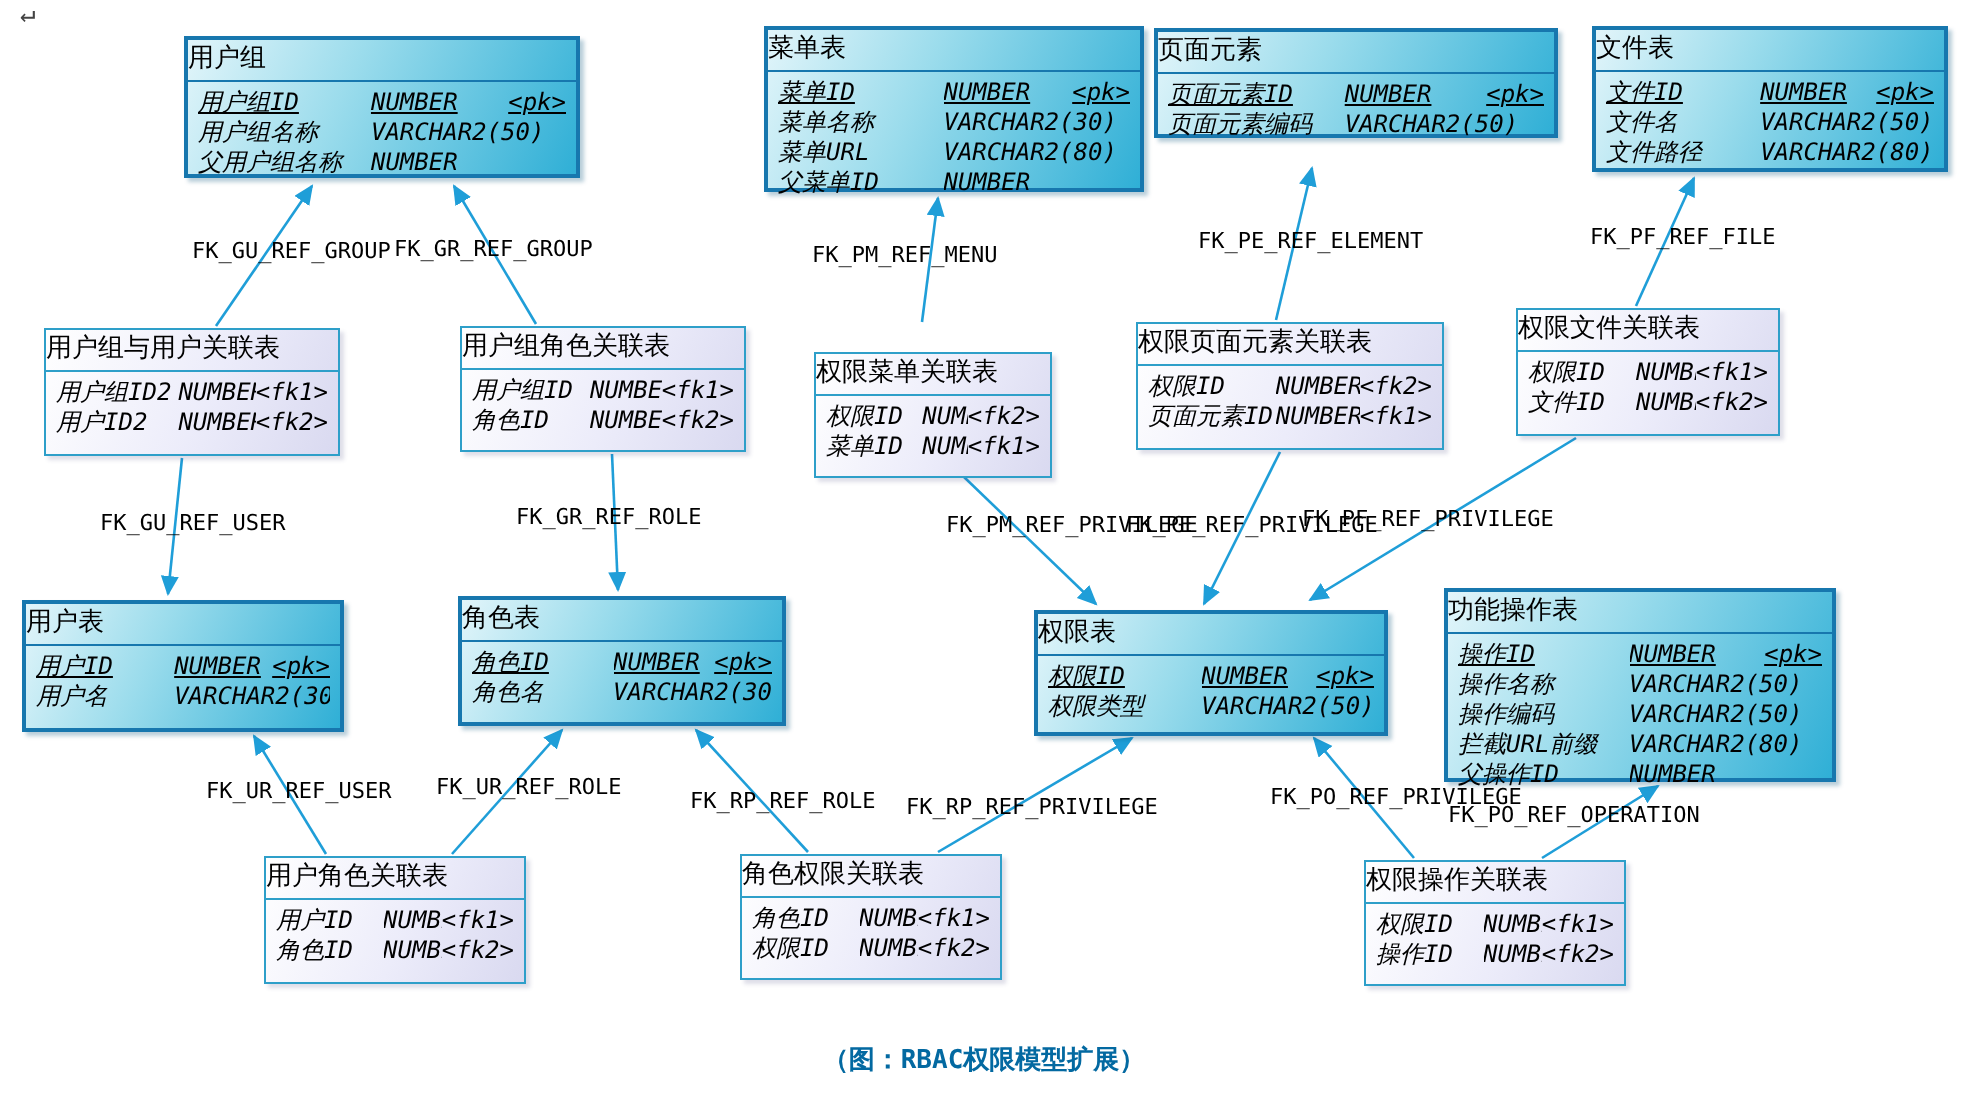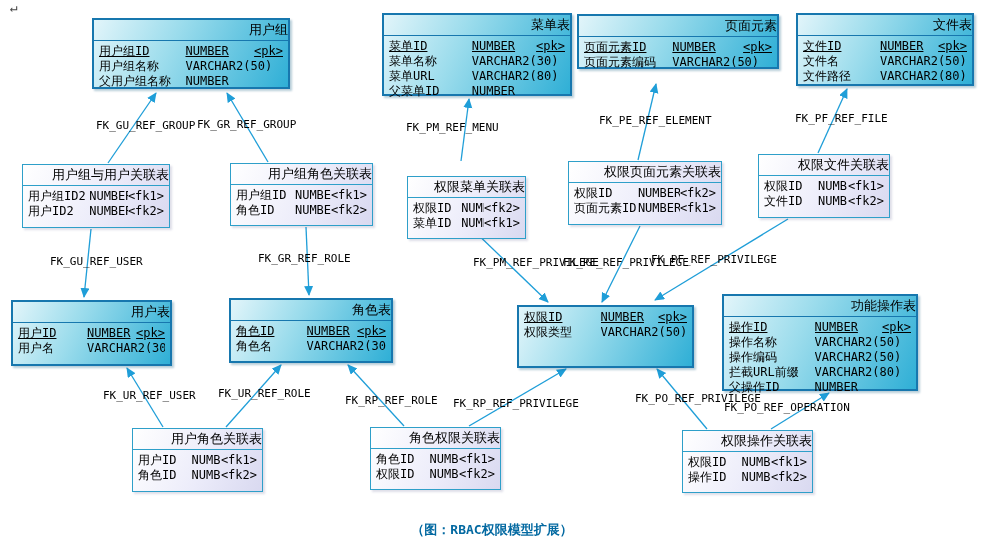--- a/index.html
+++ b/index.html
@@ -15,25 +15,25 @@
     border:2px solid #1777ae;
     background:linear-gradient(115deg,#e2f5fa 0%,#9bdcec 40%,#2fafd6 100%);
     box-shadow:2px 2px 2px rgba(0,80,120,.28);
   }
   .assoc{
     border:1px solid #2e9fc9;
     background:linear-gradient(115deg,#ffffff 0%,#ececfa 55%,#d9d9f0 100%);
     box-shadow:2px 2px 2px rgba(70,70,130,.18);
   }
   .t-title{
-    text-align:right;font-size:13px;height:20px;line-height:20px;
+    text-align:left;font-size:13px;height:20px;line-height:20px;
     color:#000;border-bottom:1px solid #1777ae;overflow:hidden;white-space:nowrap;
   }
   .assoc .t-title{border-bottom:1px solid #2e9fc9;}
-  .t-rows{padding:3px 5px 0 5px;}
+  .t-rows{padding:3px 5px 0 5px;font-style:italic;}
   .row{display:flex;font-size:12px;line-height:15px;white-space:nowrap;color:#000;}
   .c-name{flex:0 0 47%;overflow:hidden;}
   .assoc .c-name{flex:0 0 45%;}
   .c-type{flex:1 1 auto;overflow:hidden;}
   .c-key{flex:0 0 auto;text-align:right;}
   .row.pk .c-name,.row.pk .c-type,.row.pk .c-key{text-decoration:underline;}
   .fk-label{position:absolute;font-size:11px;color:#000;white-space:nowrap;}
   .caption{position:absolute;left:0;top:521px;width:984px;text-align:center;
     font-size:13px;font-weight:bold;color:#0369a1;}
 </style>
@@ -273,20 +273,21 @@
 
   <div class="row">
     <span class="c-name">角色名</span>
     <span class="c-type">VARCHAR2(30)</span>
     <span class="c-key"></span>
   </div>
 </div>
 </div>
 
 <div class="table entity" style="left:517px;top:305px;width:177px;height:63px">
+  <div class="t-title">权限表</div>
   <div class="t-rows">
   <div class="row pk">
     <span class="c-name">权限ID</span>
     <span class="c-type">NUMBER</span>
     <span class="c-key">&lt;pk&gt;</span>
   </div>
 
   <div class="row">
     <span class="c-name">权限类型</span>
     <span class="c-type">VARCHAR2(50)</span>

